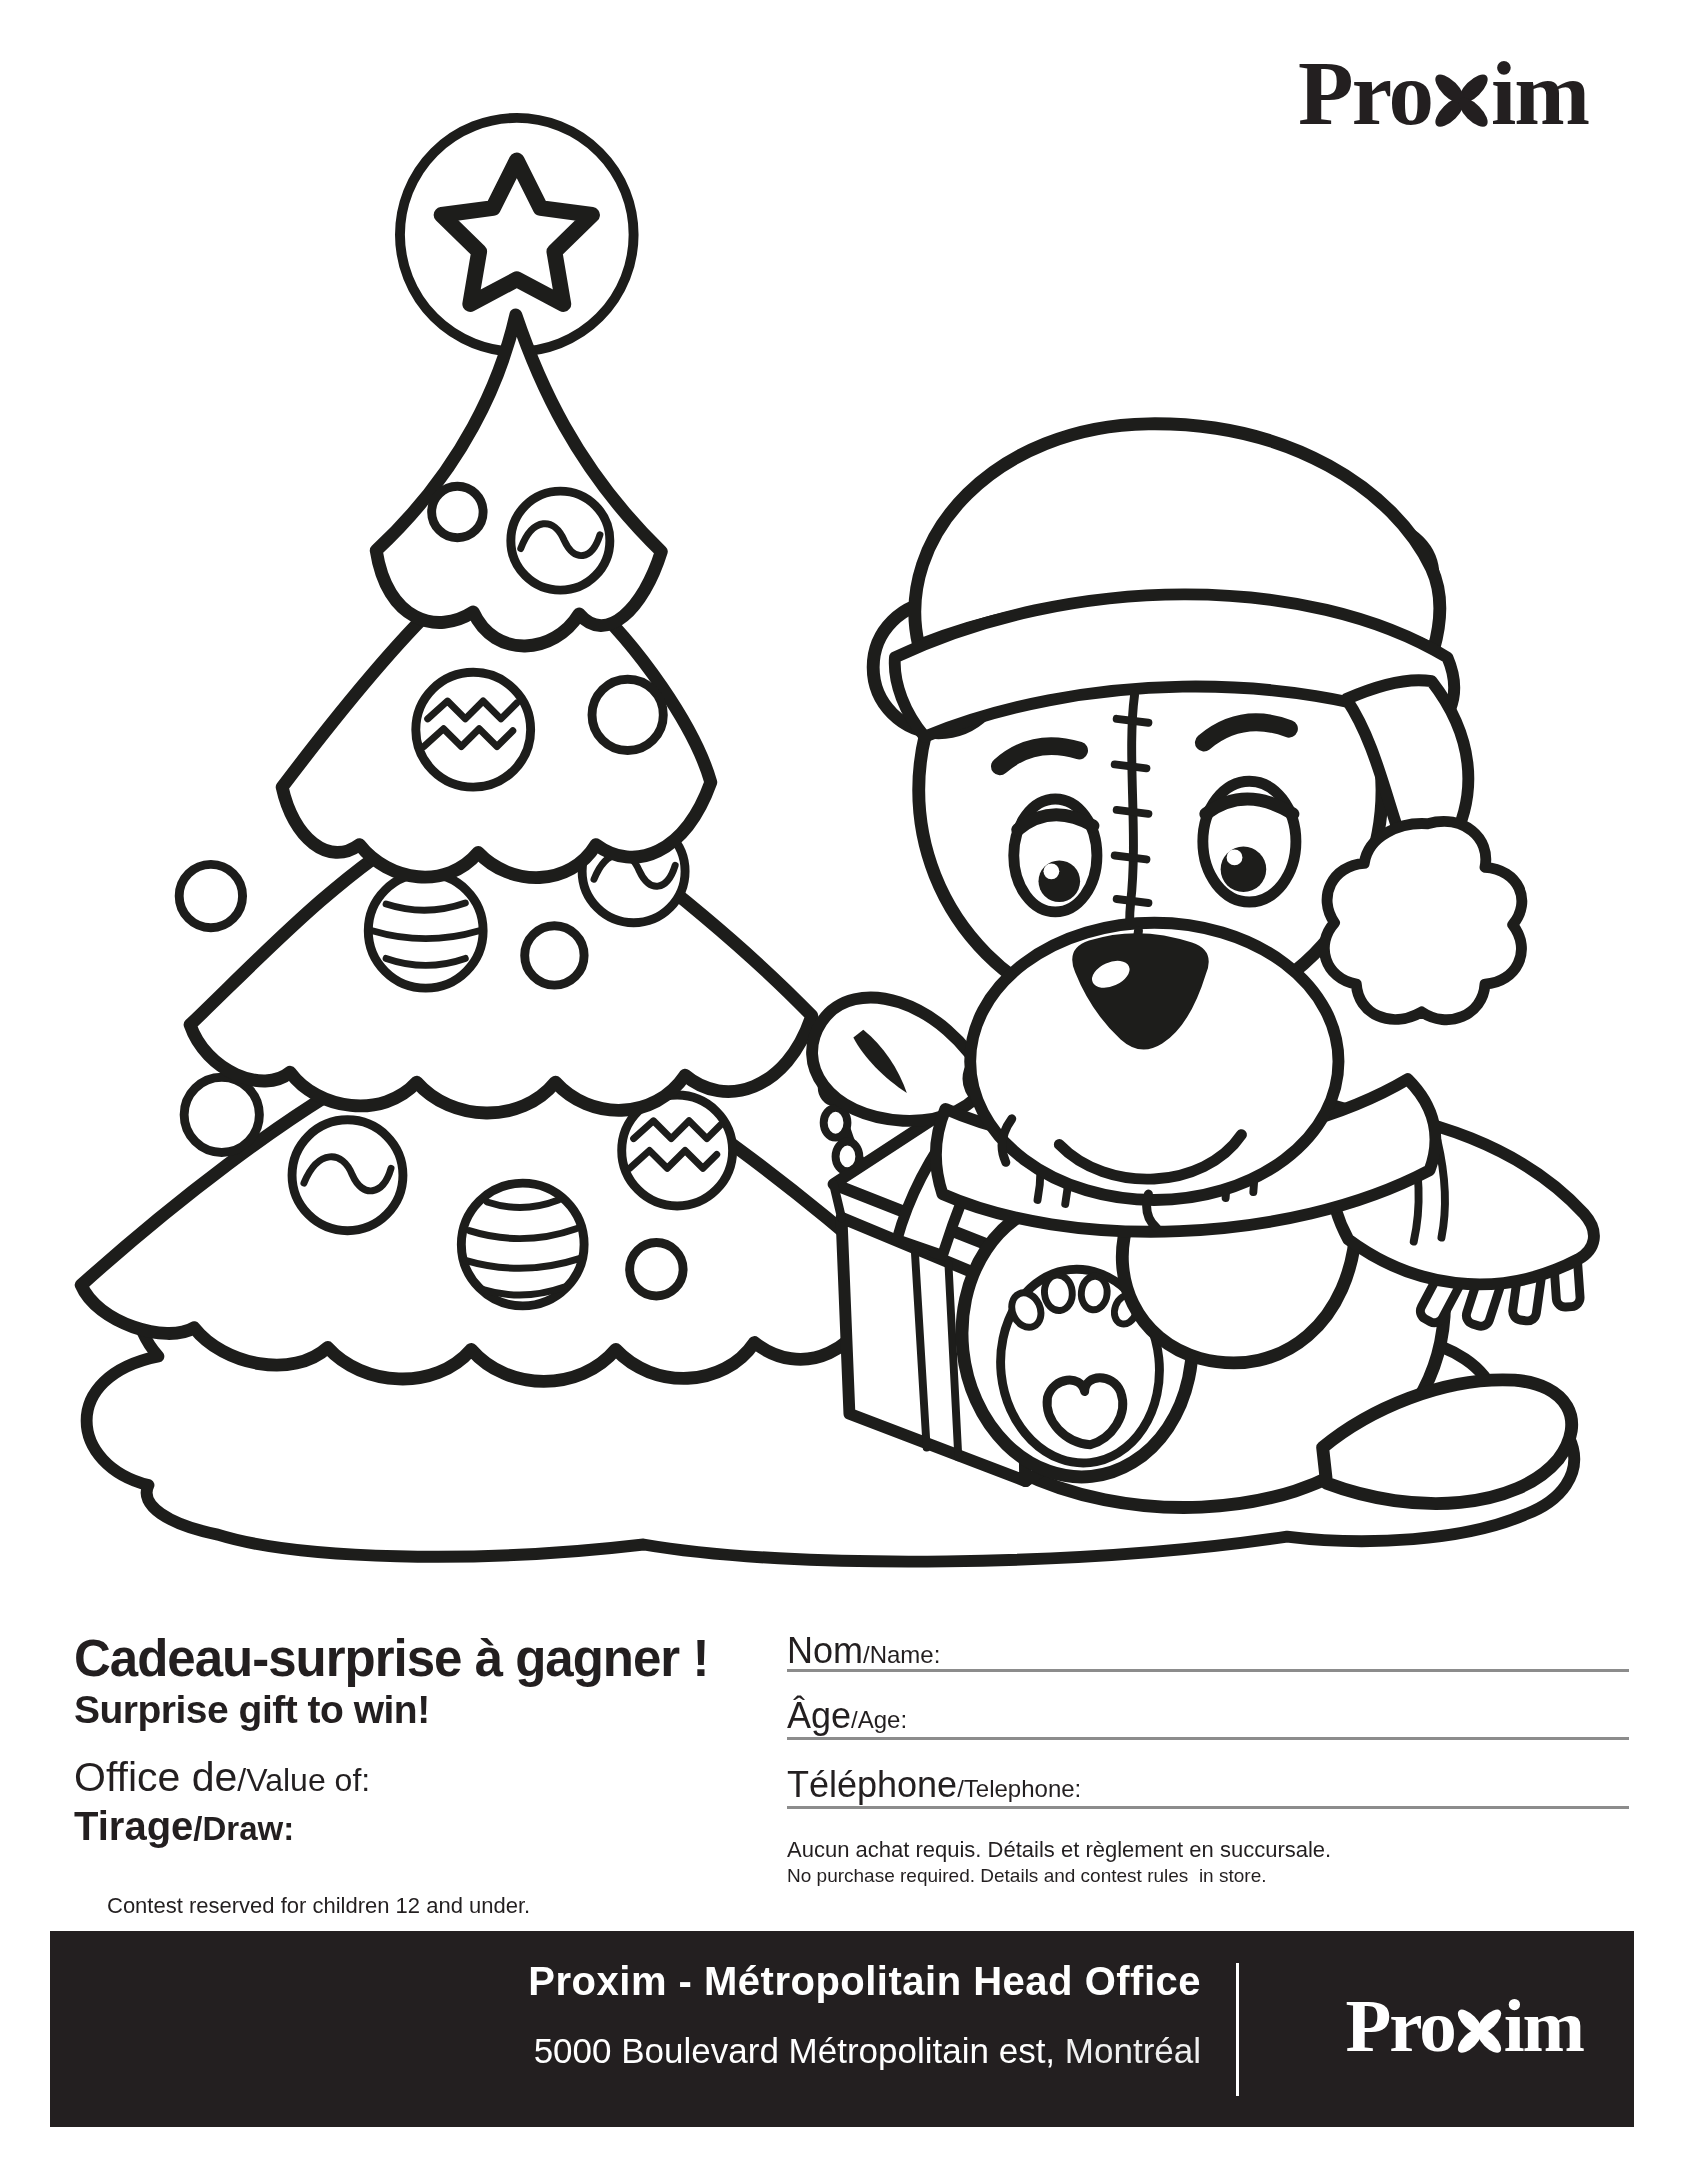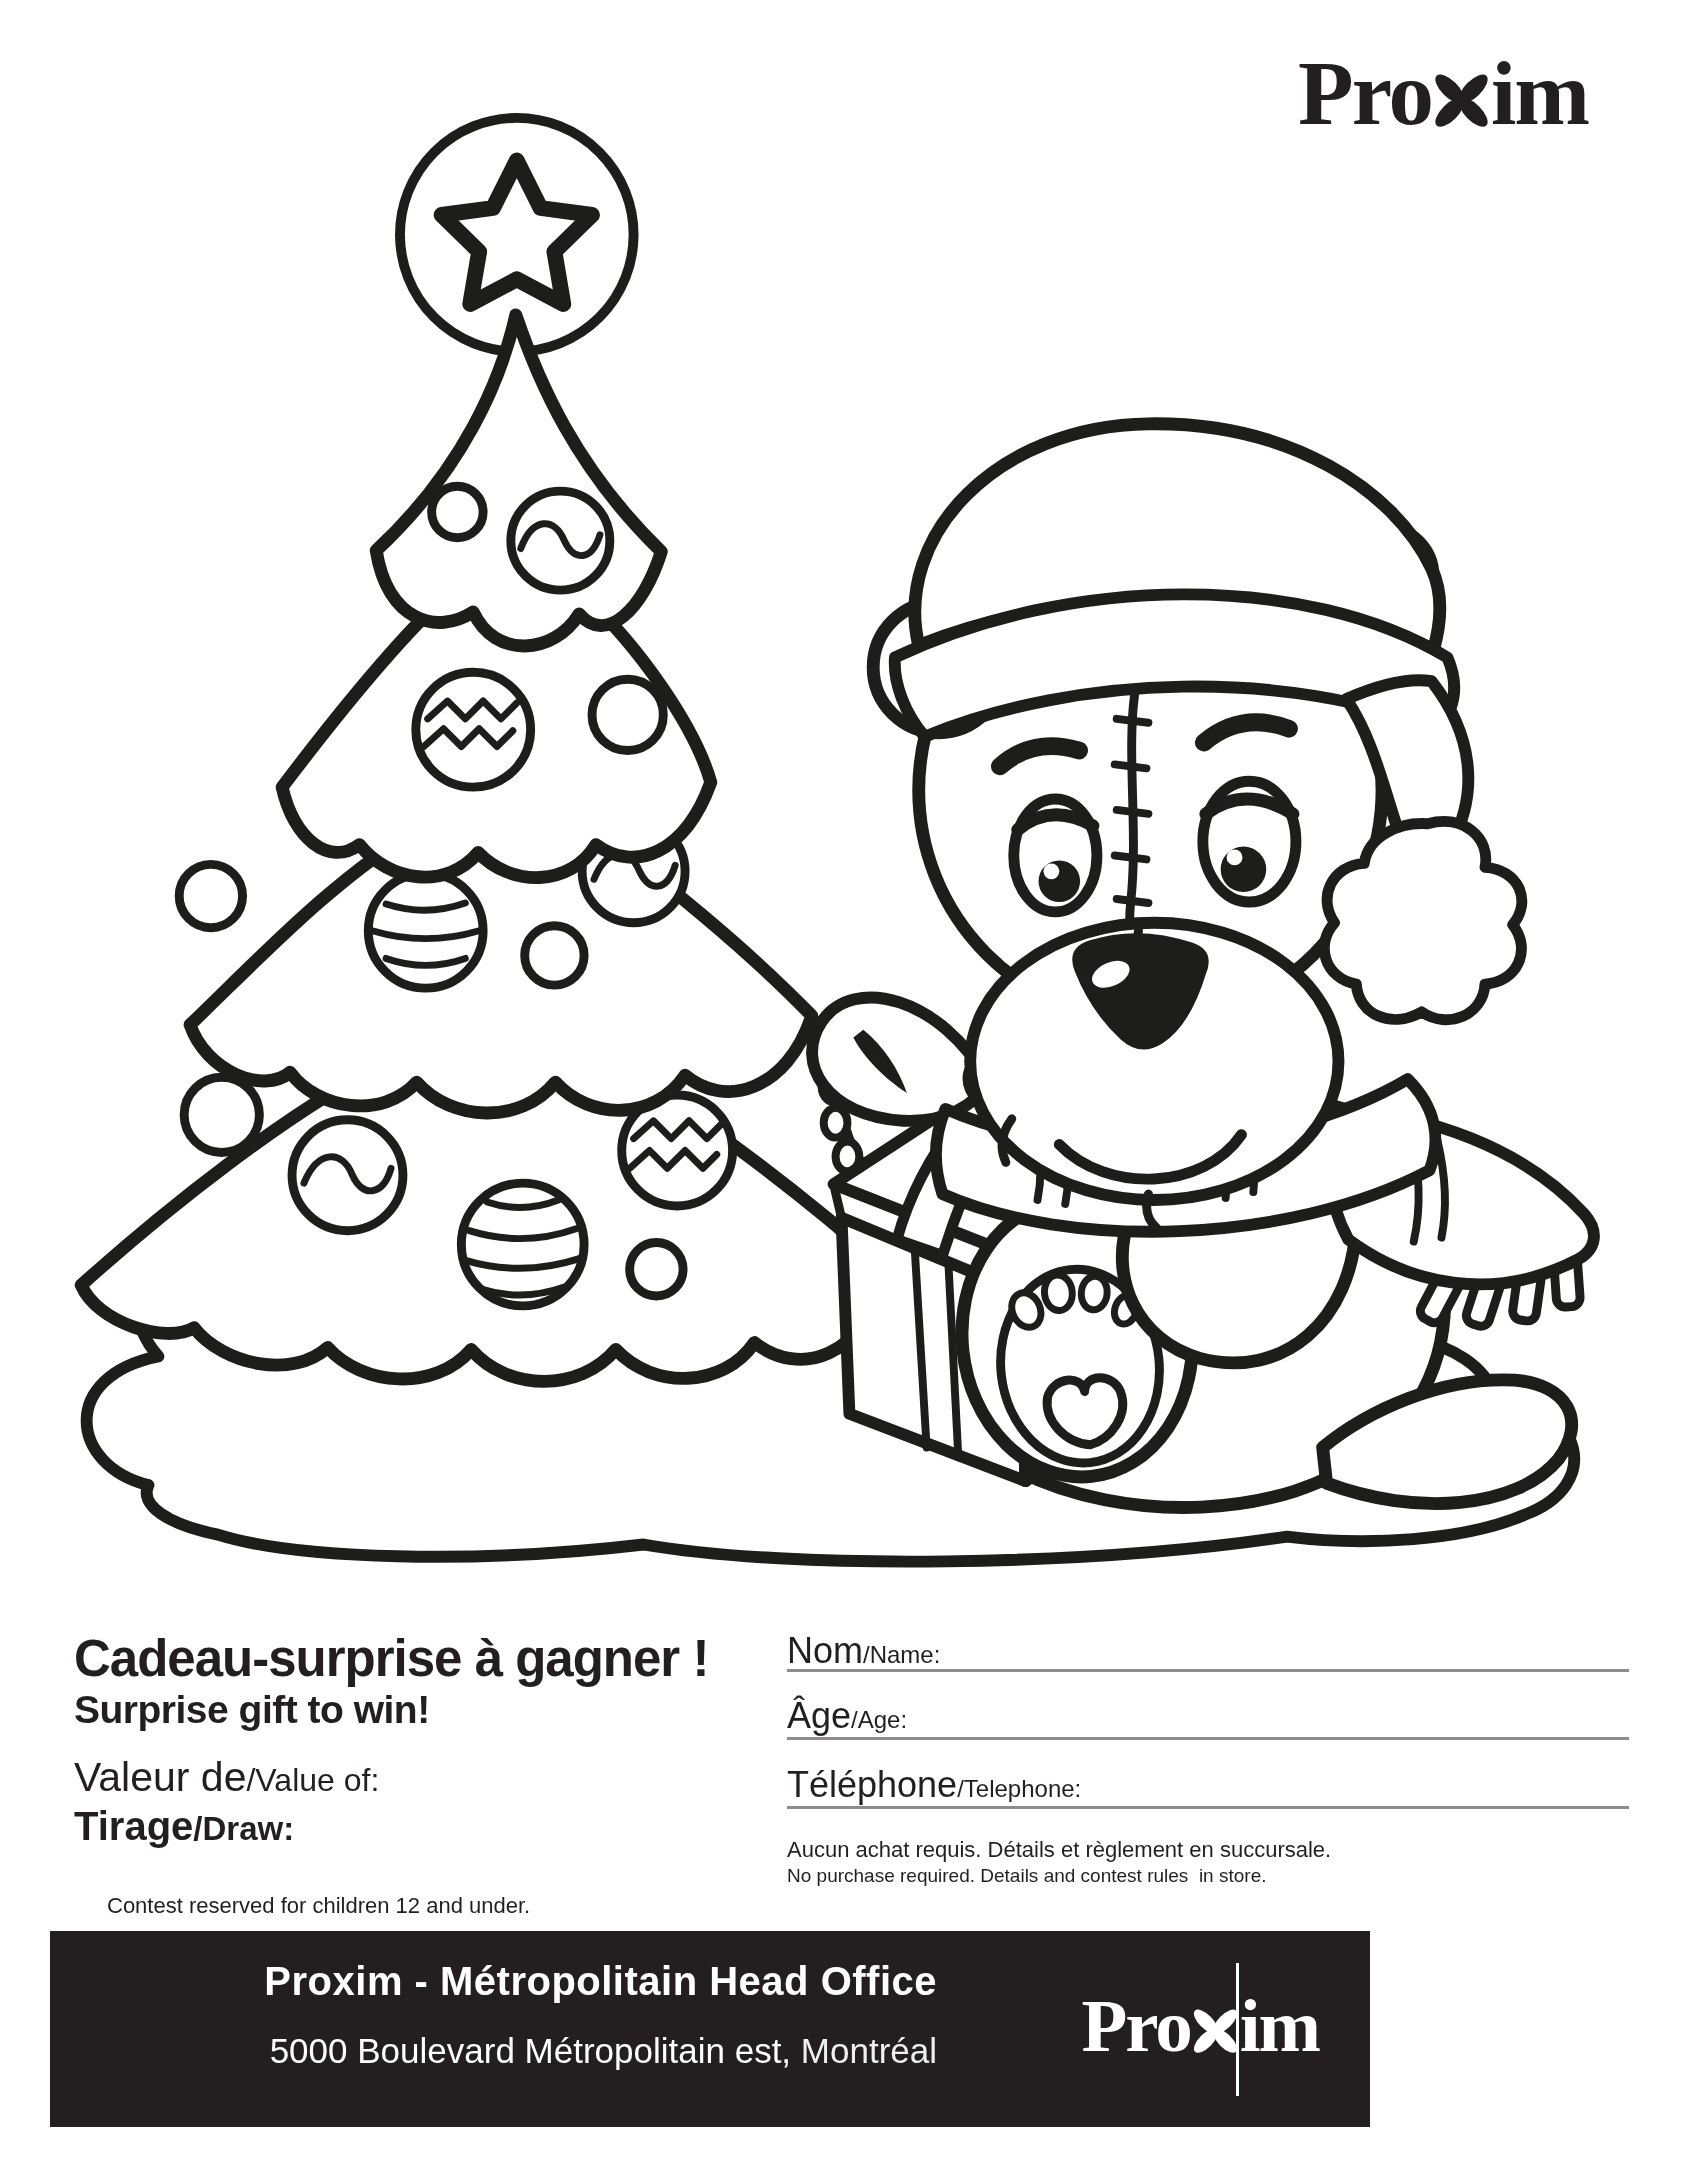--- a/index.html
+++ b/index.html
@@ -30,21 +30,21 @@
   .tirage-line .small{font-size:33px;}
   .elig-fr{position:absolute;left:74px;top:1857px;font-size:27px;}
   .elig-en{position:absolute;left:74px;top:1893px;font-size:22px;margin-left:33px;}
   
   .f-label{position:absolute;left:787px;font-size:36px;font-weight:400;}
   .f-label .small{font-size:24px;}
   .f-line{position:absolute;left:787px;width:842px;border-top:3px solid #8c8c8c;height:0;}
   .form-disc-fr{position:absolute;left:787px;top:1837px;font-size:22px;}
   .form-disc-en{position:absolute;left:787px;top:1865px;font-size:19px;white-space:pre-wrap;}
   
-  .footer{position:absolute;left:50px;top:1931px;width:1320px;height:196px;background:#231f20;}
+  .footer{position:absolute;left:50px;top:1931px;width:1584px;height:196px;background:#231f20;}
   .footer-text{position:absolute;right:433px;top:26px;text-align:right;color:#fff;}
   .footer-office{font-size:40px;font-weight:bold;line-height:48px;letter-spacing:0.5px;}
   .footer-address{font-size:35px;font-weight:400;line-height:44px;margin-top:24px;}
   .footer-address .city{opacity:0.93;}
   .footer-phone{font-size:37px;font-weight:bold;line-height:46px;}
   .footer-divider{position:absolute;left:1186px;top:32px;width:3px;height:133px;background:#fff;}
   .logo-footer{position:absolute;right:51px;top:57px;}
 </style>
 </head>
 <body>
@@ -206,21 +206,21 @@
         <path class="ink" stroke="#1d1d1b" stroke-width="8" stroke-linejoin="round" d="M 1086 982 Q 1076 958 1100 950 Q 1150 934 1204 952 Q 1228 960 1218 984 Q 1202 1036 1174 1054 Q 1152 1068 1132 1050 Q 1102 1022 1086 982 Z"></path>
         <ellipse fill="#ffffff" cx="1122" cy="984" rx="20" ry="12" transform="rotate(-24 1122 984)"></ellipse>
         <path class="nofill" stroke-width="11" d="M 1070 1156 C 1118 1206 1216 1202 1254 1146"></path>
         <path class="nofill" stroke-width="9" d="M 1160 1206 Q 1154 1228 1168 1240 M 1022 1130 Q 1006 1152 1016 1174"></path>
       </g>
     </g>
   </svg>
 
   <div class="h1">Cadeau-surprise à gagner !</div>
   <div class="h2">Surprise gift to win!</div>
-  <div class="value-line"><span>Valeur de</span><span class="small">/Value of:</span></div>
+  <div class="value-line"><span>Office de</span><span class="small">/Value of:</span></div>
   <div class="tirage-line"><span>Tirage</span><span class="small">/Draw:</span></div>
   <div class="elig-en">Contest reserved for children 12 and under.</div>
 
   <div class="f-label" style="top:1630px;"><span>Nom</span><span class="small">/Name:</span></div>
   <div class="f-line" style="top:1669px;"></div>
   <div class="f-label" style="top:1695px;"><span>Âge</span><span class="small">/Age:</span></div>
   <div class="f-line" style="top:1737px;"></div>
   <div class="f-label" style="top:1764px;"><span>Téléphone</span><span class="small">/Telephone:</span></div>
   <div class="f-line" style="top:1806px;"></div>
   <div class="form-disc-fr">Aucun achat requis. Détails et règlement en succursale.</div>

